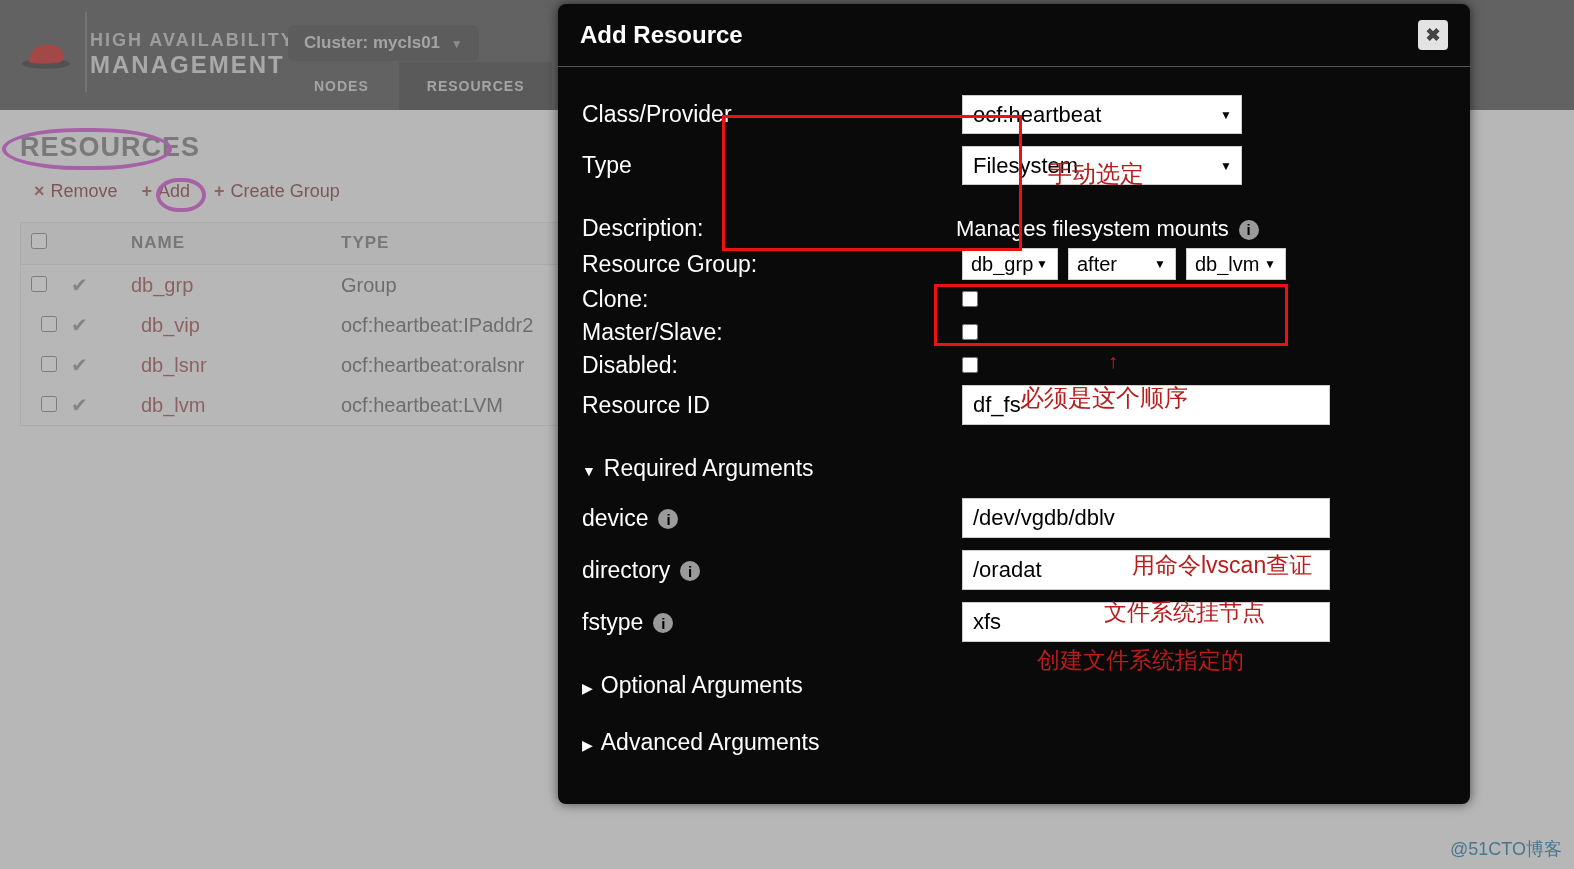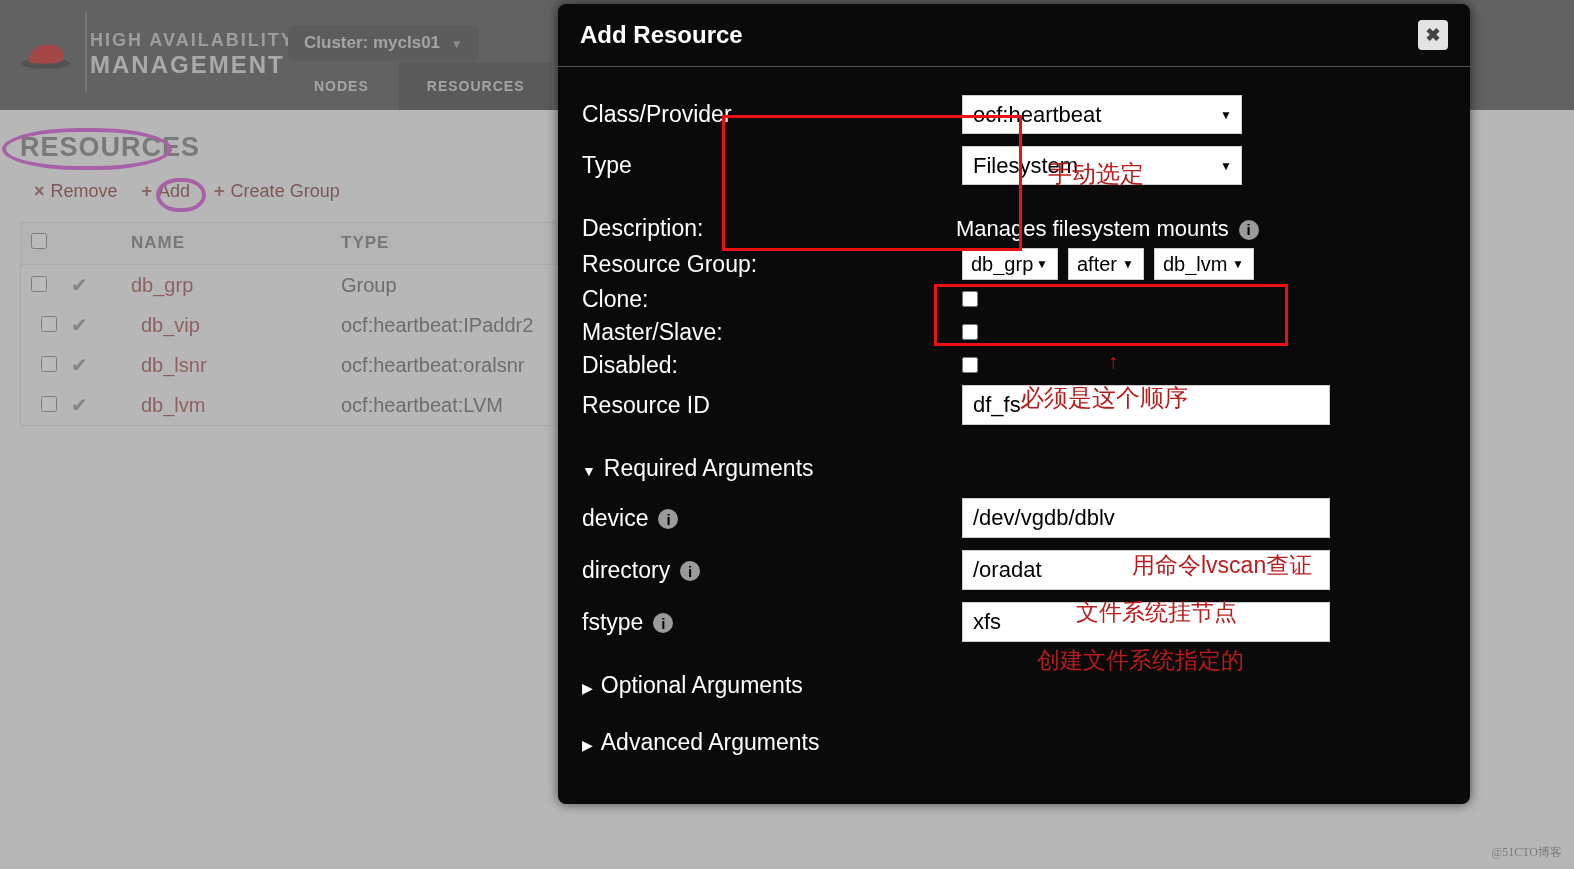--- a/index.html
+++ b/index.html
@@ -194,21 +194,21 @@
     content: "▼";
     position: absolute;
     right: 10px;
     top: 50%;
     transform: translateY(-50%);
     font-size: 12px;
     color: #000;
     pointer-events: none;
   }
   .sel.small { width: 96px; font-size:20px; padding:4px 24px 4px 8px; }
-  .sel.med { width: 76px; font-size:20px; padding:4px 24px 4px 8px;}
+  .sel.med { width: 108px; font-size:20px; padding:4px 24px 4px 8px;}
   .sel.small2 { width: 100px; font-size:20px; padding:4px 24px 4px 8px;}
   .txt {
     background: #fff;
     color: #000;
     font-size: 22px;
     padding: 6px 10px;
     width: 368px;
     border: 1px solid #ccc;
   }
   .chkbox { width:16px; height:16px; }
@@ -244,39 +244,38 @@
     position: absolute;
     color: #b91c1c;
     font-size: 24px;
     z-index: 25;
     font-weight: 500;
     pointer-events: none;
   }
   .an1 { top: 158px; left: 1048px; }
   .an2 { top: 382px; left: 1020px; }
   .an3 { top: 550px; left: 1132px; font-size:23px; }
-  .an4 { top: 597px; left: 1076px; font-size:23px;}
+  .an4 { top: 597px; left: 1104px; font-size:23px;}
   .an5 { top: 645px; left: 1037px; font-size:23px;}
   .arrow-down {
     position: absolute;
     top: 350px;
     left: 1108px;
     color: #e11;
     font-size: 20px;
     z-index: 25;
     pointer-events: none;
   }
   .watermark {
     position: absolute;
     bottom: 8px;
     right: 12px;
-    color: #737373;
-    font-size: 12px;
+    color: #0369a1;
+    font-size: 18px;
     z-index: 2;
-    font-family: Liberation Serif, serif;
   }
   .rg-group { display:flex; gap:10px; }
   .info-icon-sm {
     display:inline-flex;
     width:20px; height:20px;
     background:#9a9a9a;
     color:#000;
     border-radius:50%;
     font-size:15px;
     font-weight:700;

